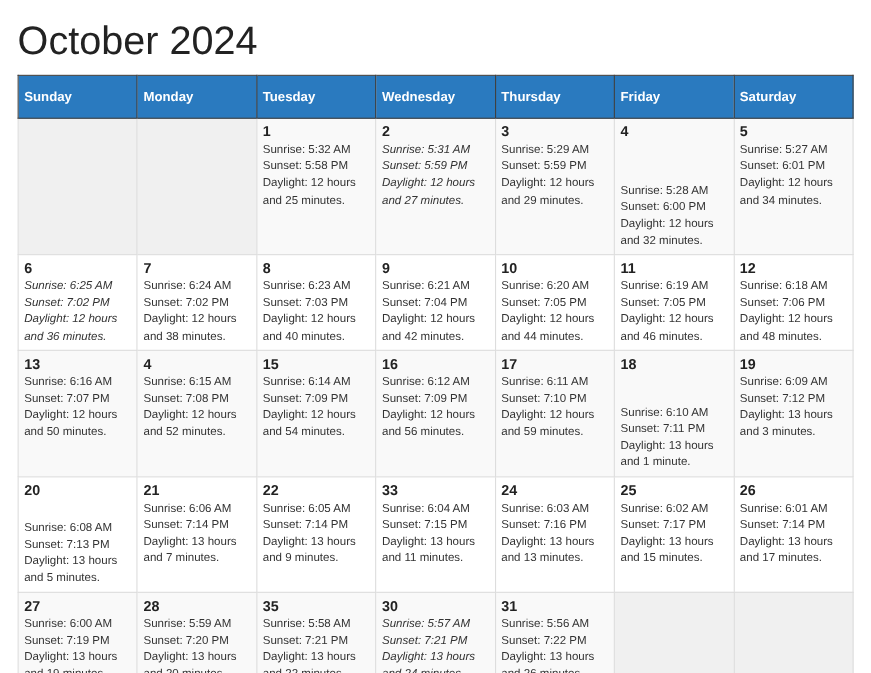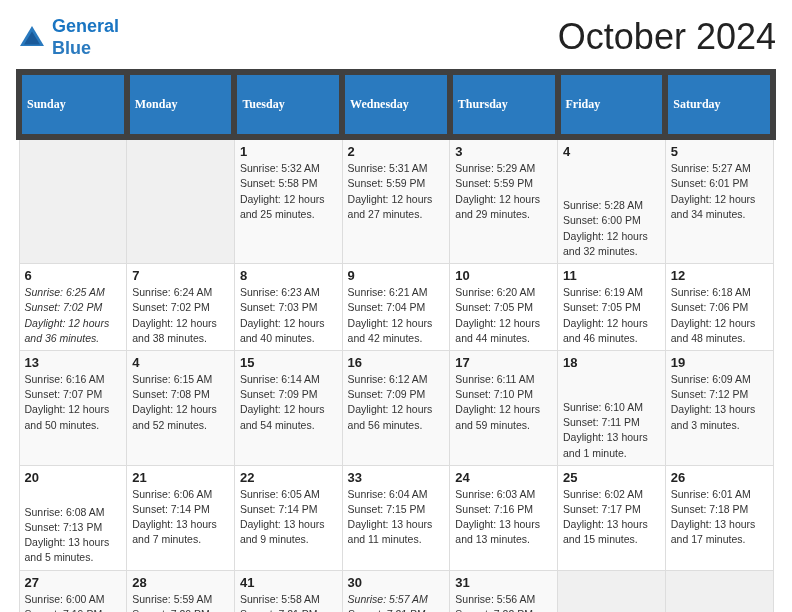--- a/index.html
+++ b/index.html
@@ -46,25 +46,24 @@
     }
     table {
       width: 100%;
       border-collapse: collapse;
       font-size: 11px;
     }
     thead tr th {
       background-color: #2a7abf;
       color: #fff;
       text-align: left;
-      padding: 22px 5px;
+      padding: 12px 5px;
       font-size: 12px;
       font-weight: bold;
-      border: 6px solid #404040;
-      font-family: Liberation Serif, serif;
+      border: 1px solid #404040;
     }
     tbody tr {
       border-bottom: 1px solid #ccc;
     }
     tbody tr:nth-child(odd) {
       background: #f9f9f9;
     }
     tbody tr:nth-child(even) {
       background: #fff;
     }
@@ -88,30 +87,20 @@
       line-height: 1.45;
     }
     .empty-cell {
       background: #f0f0f0;
     }
   </style>
 </head>
 <body>
 
 <div class="header">
-  <div class="logo">
-    <svg class="logo-icon" viewBox="0 0 40 40">
-      <polygon points="20,5 35,30 5,30" fill="#2a7abf"></polygon>
-      <polygon points="20,12 30,28 10,28" fill="#1a5a9a"></polygon>
-    </svg>
-    <div class="logo-text">
-      <span>General</span><br>
-      <span style="color:#2a7abf">Blue</span>
-    </div>
-  </div>
   <div class="title-block">
     <div class="month-title">October 2024</div>
   </div>
 </div>
 
 <table>
   <thead>
     <tr>
     <th>Sunday</th>
         <th>Monday</th>
@@ -128,21 +117,21 @@
         <td class="empty-cell"></td>
         <td>
           <span class="day-num">1</span>
           <div class="day-info" style="white-space: pre-line;">Sunrise: 5:32 AM
 Sunset: 5:58 PM
 Daylight: 12 hours
 and 25 minutes.</div>
         </td>
         <td>
           <span class="day-num">2</span>
-          <div class="day-info" style="white-space: pre-line;">Sunrise: 5:31 AM
+          <div class="day-info" style="white-space: pre-line; font-style: italic;">Sunrise: 5:31 AM
 Sunset: 5:59 PM
 Daylight: 12 hours
 and 27 minutes.</div>
         </td>
         <td>
           <span class="day-num">3</span>
           <div class="day-info" style="white-space: pre-line;">Sunrise: 5:29 AM
 Sunset: 5:59 PM
 Daylight: 12 hours
 and 29 minutes.</div>
@@ -303,42 +292,42 @@
         <td>
           <span class="day-num">25</span>
           <div class="day-info" style="white-space: pre-line;">Sunrise: 6:02 AM
 Sunset: 7:17 PM
 Daylight: 13 hours
 and 15 minutes.</div>
         </td>
         <td>
           <span class="day-num">26</span>
           <div class="day-info" style="white-space: pre-line;">Sunrise: 6:01 AM
-Sunset: 7:18 PM
+Sunset: 7:14 PM
 Daylight: 13 hours
 and 17 minutes.</div>
         </td>
       </tr>
       <tr>
         <td>
           <span class="day-num">27</span>
           <div class="day-info" style="white-space: pre-line;">Sunrise: 6:00 AM
 Sunset: 7:19 PM
 Daylight: 13 hours
 and 19 minutes.</div>
         </td>
         <td>
           <span class="day-num">28</span>
           <div class="day-info" style="white-space: pre-line;">Sunrise: 5:59 AM
 Sunset: 7:20 PM
 Daylight: 13 hours
 and 20 minutes.</div>
         </td>
         <td>
-          <span class="day-num">41</span>
+          <span class="day-num">35</span>
           <div class="day-info" style="white-space: pre-line;">Sunrise: 5:58 AM
 Sunset: 7:21 PM
 Daylight: 13 hours
 and 22 minutes.</div>
         </td>
         <td>
           <span class="day-num">30</span>
           <div class="day-info" style="white-space: pre-line; font-style: italic;">Sunrise: 5:57 AM
 Sunset: 7:21 PM
 Daylight: 13 hours

